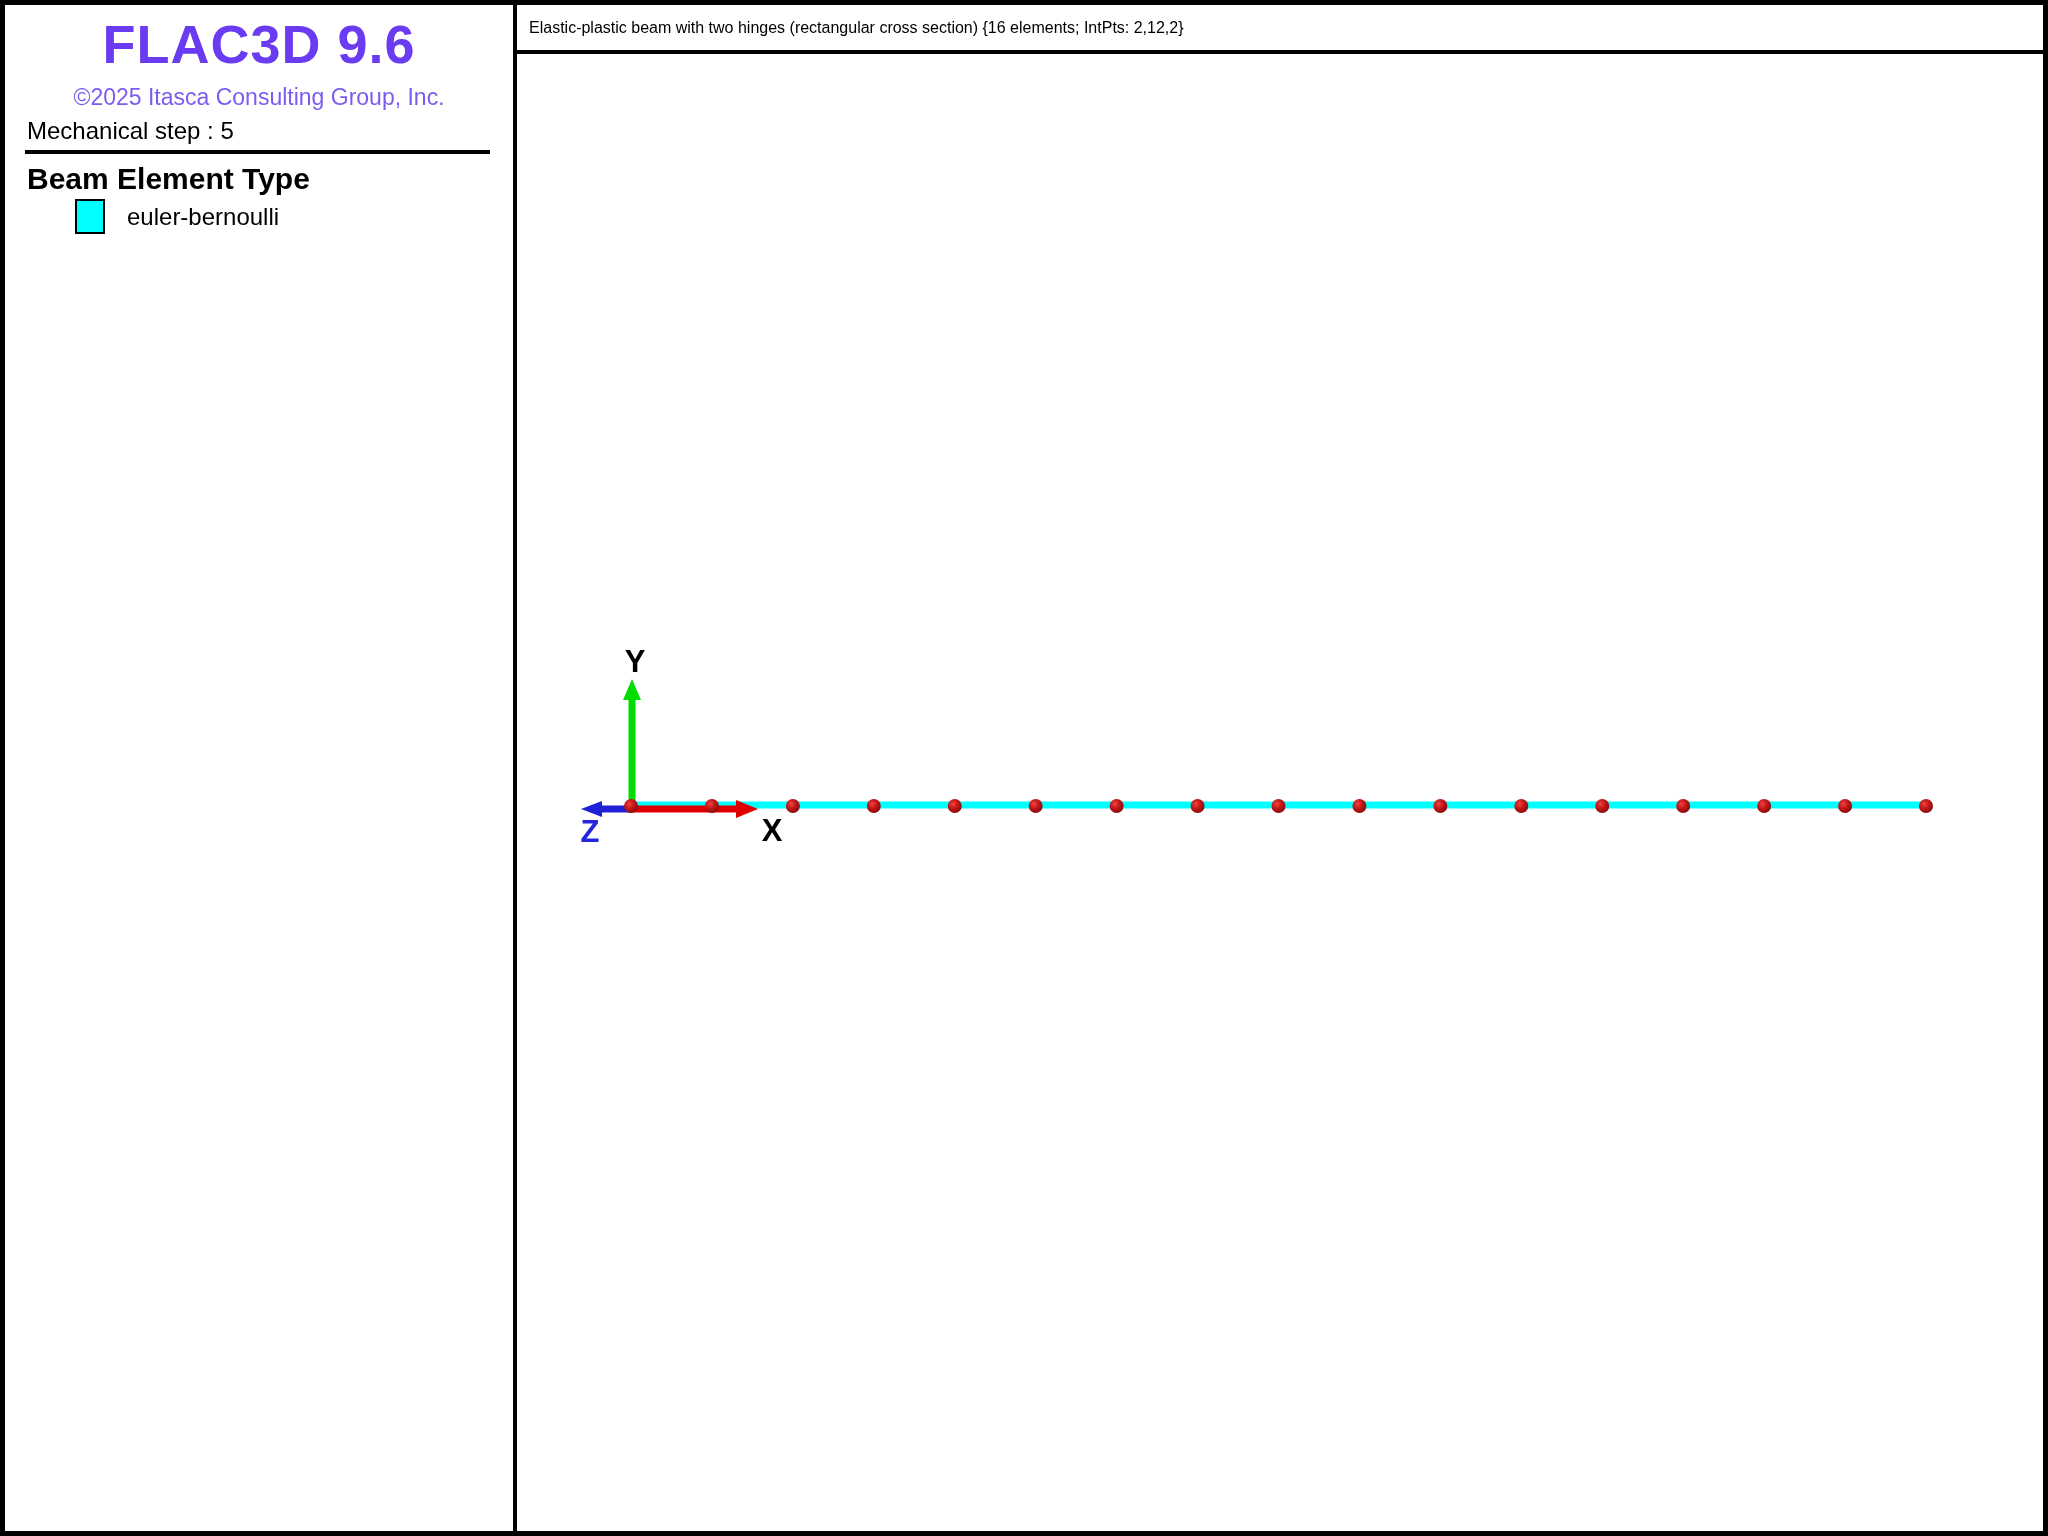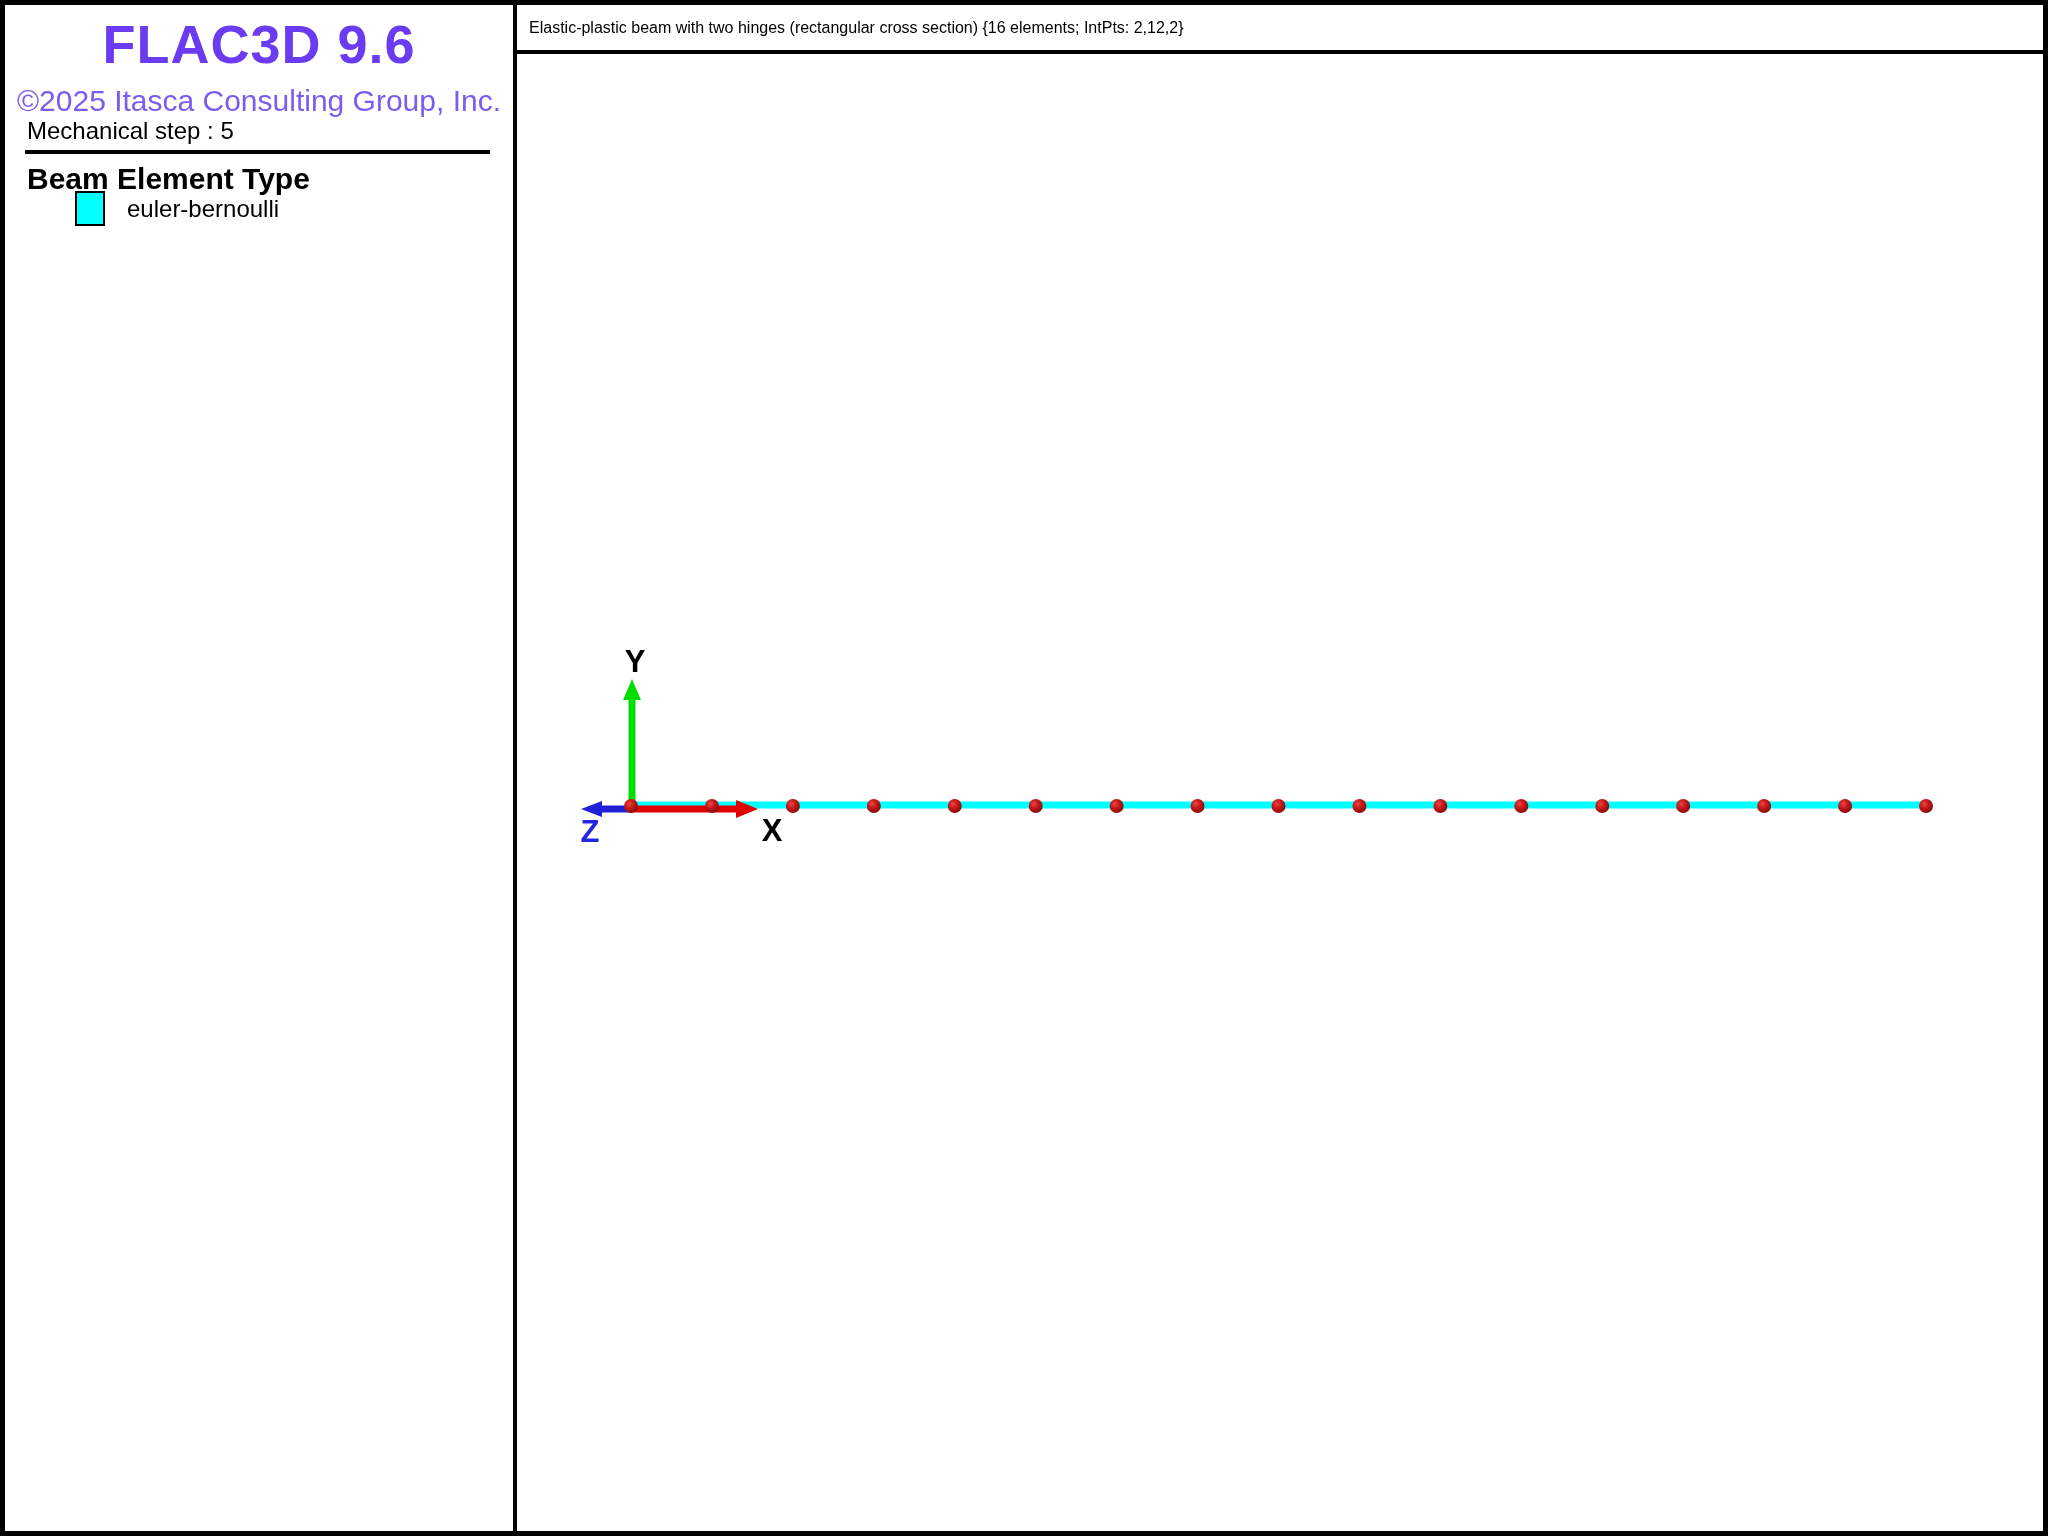--- a/index.html
+++ b/index.html
@@ -32,21 +32,21 @@
     text-align: center;
     font-size: 54px;
     font-weight: 700;
     letter-spacing: 1px;
   }
   .logo-copyright {
     position: absolute;
     top: 79px; left: 0;
     width: 508px;
     text-align: center;
-    font-size: 30px;
+    font-size: 23px;
   }
   .status-text {
     position: absolute;
     top: 112px; left: 22px;
     font-size: 24px;
     color: #000000;
   }
   .sidebar-separator {
     position: absolute;
     top: 145px; left: 20px;
@@ -55,21 +55,21 @@
   }
   .legend-title {
     position: absolute;
     top: 157px; left: 22px;
     font-size: 30px;
     font-weight: 700;
     color: #000000;
   }
   .legend-row {
     position: absolute;
-    top: 186px; left: 70px;
+    top: 194px; left: 70px;
     height: 35px;
     display: flex;
     align-items: center;
   }
   .legend-swatch {
     display: inline-block;
     width: 26px; height: 31px;
     border: 2px solid #000000;
     margin-right: 22px;
   }

